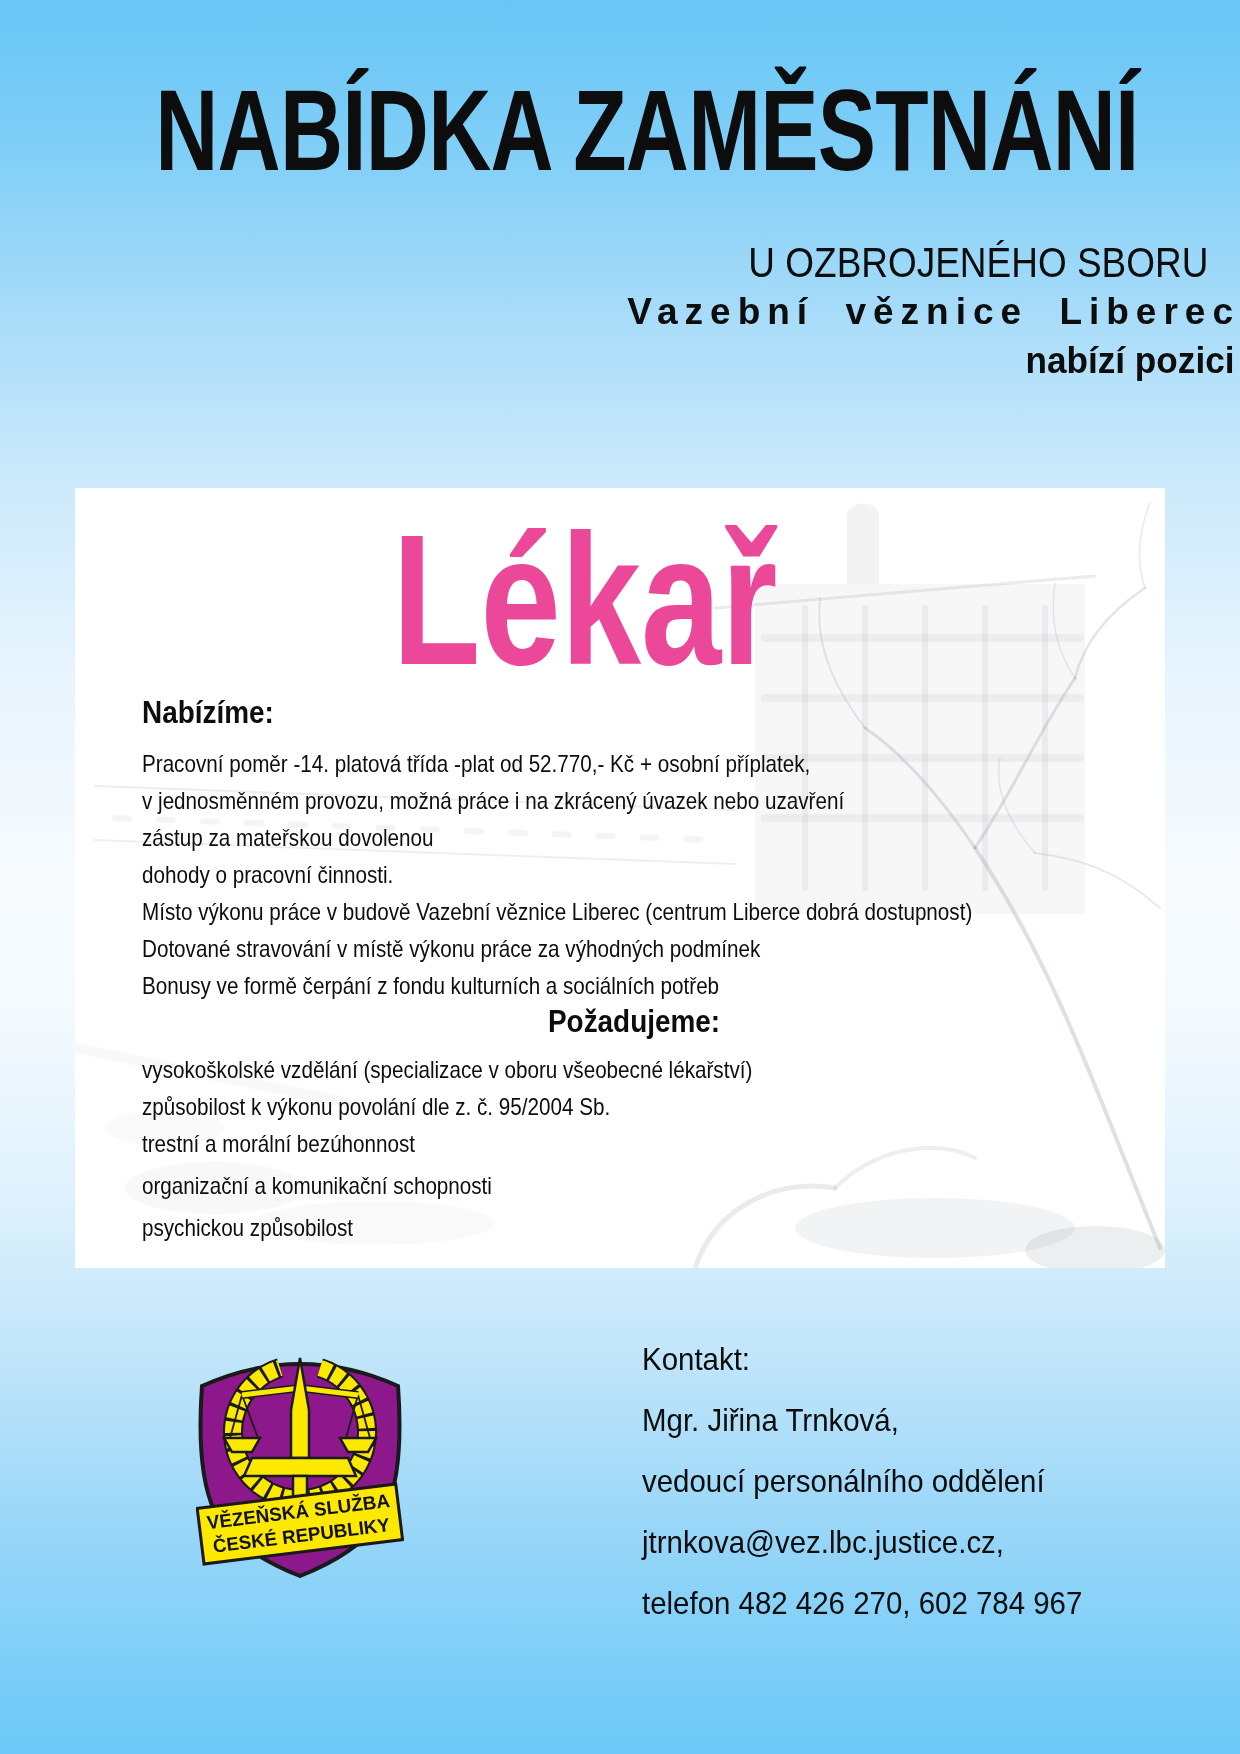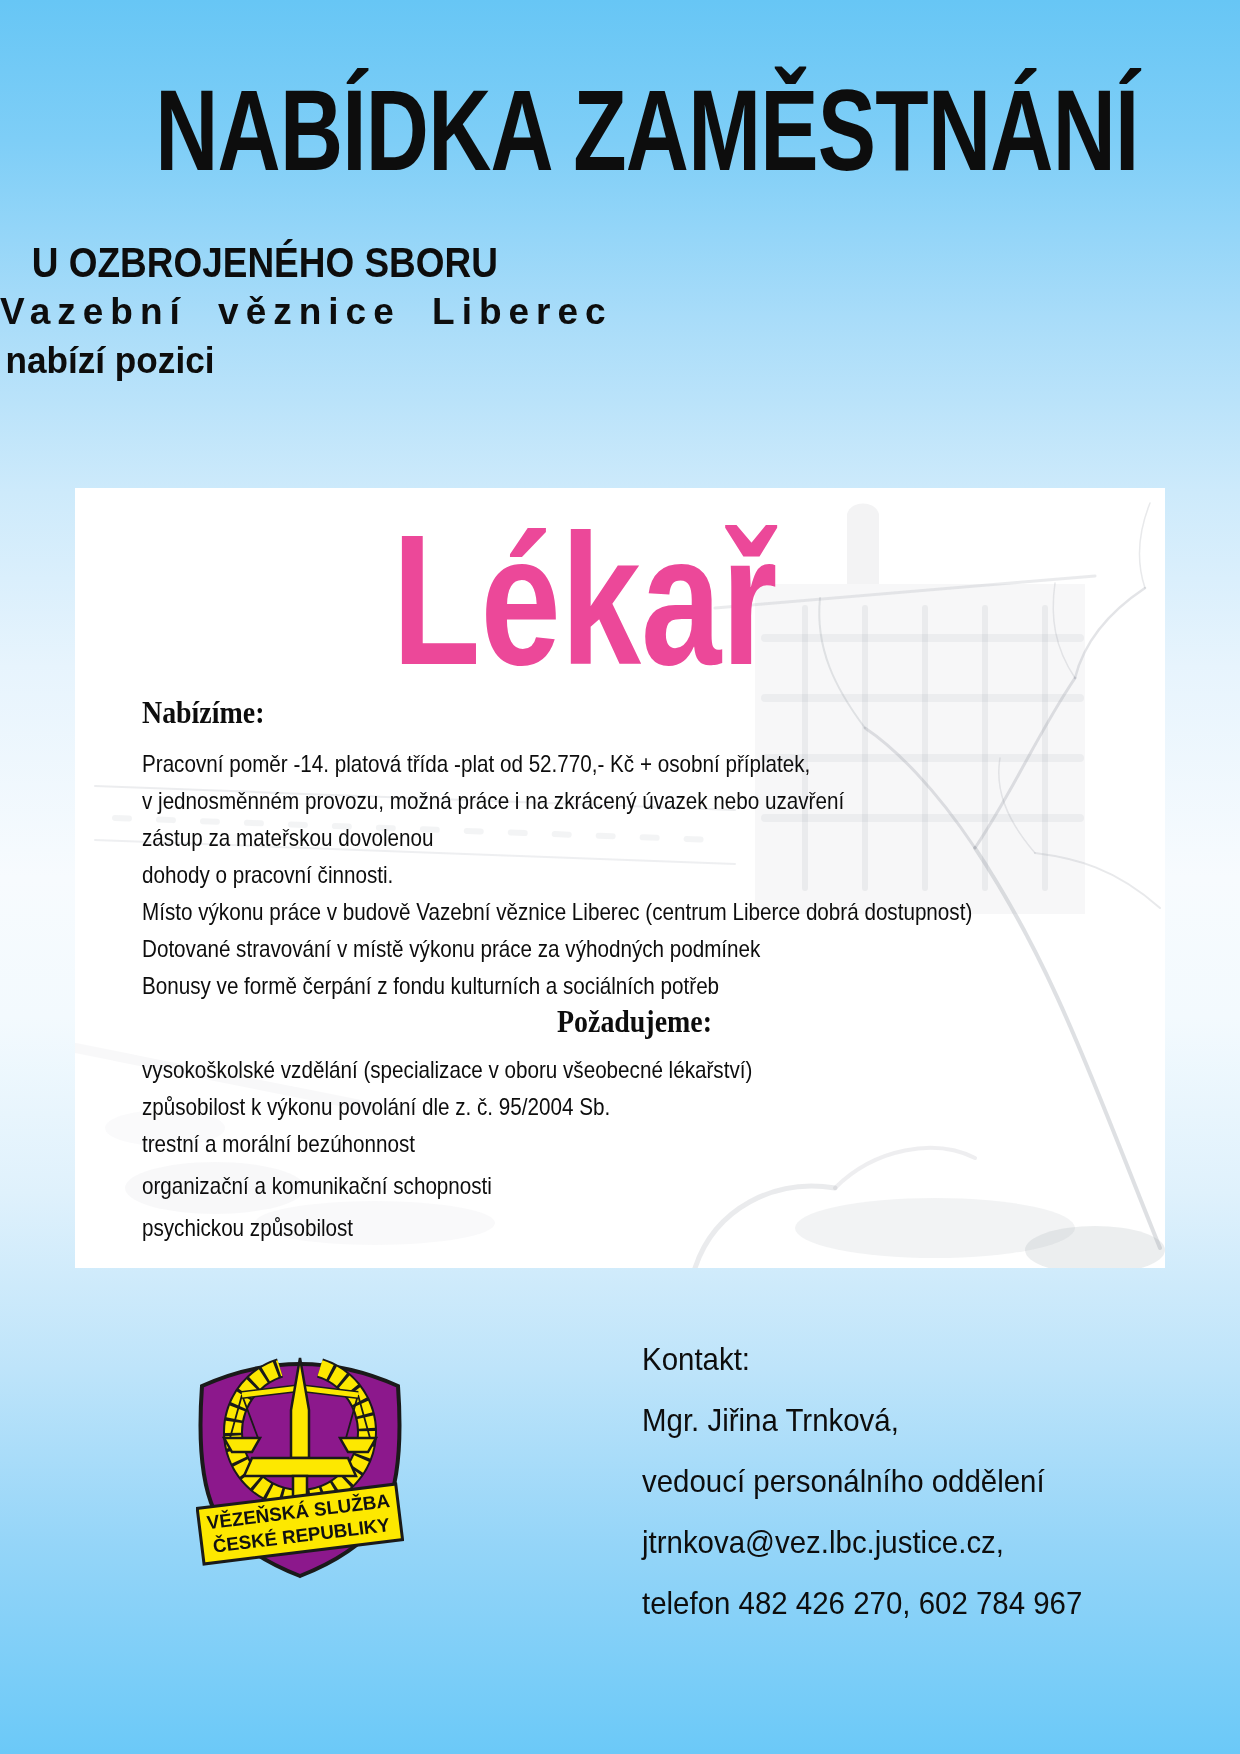--- a/index.html
+++ b/index.html
@@ -7,38 +7,38 @@
     position:relative;
     width:1240px;height:1754px;
     overflow:hidden;
     background:linear-gradient(180deg,
       #67C6F5 0%, #7ECEF7 8%, #A8DCF9 18%, #CDEAFB 28%,
       #E7F4FD 38%, #F7FBFE 50%, #F3FAFE 58%, #DFF1FC 68%,
       #BEE4FA 78%, #95D5F8 88%, #6BC9F8 100%);
     font-family:"Liberation Sans","DejaVu Sans",sans-serif;
     color:#0d0d0d;
   }
-  .center-line{position:absolute;left:0;width:100%;text-align:left;white-space:nowrap;}
+  .center-line{position:absolute;left:0;width:100%;text-align:right;white-space:nowrap;}
   .cx{display:inline-block;white-space:nowrap;}
   .title{top:70px;font-size:115px;font-weight:bold;line-height:120px;letter-spacing:-1px;}
   .title .cx{transform:scaleX(.76);transform-origin:50% 50%;}
-  .sub1{top:240px;font-size:42px;font-weight:bold;line-height:46px;}
+  .sub1{top:240px;font-size:42px;font-weight:normal;line-height:46px;}
   .sub1 .cx{transform:scaleX(.88);transform-origin:50% 50%;}
   .sub2{top:291px;font-size:37px;font-weight:bold;line-height:42px;letter-spacing:7px;word-spacing:14px;}
   .sub3{top:340px;font-size:37px;font-weight:bold;line-height:42px;}
   .sub3 .cx{transform:scaleX(.95);transform-origin:50% 50%;}
 
   .panel{position:absolute;left:75px;top:488px;width:1090px;height:780px;background:#ffffff;overflow:hidden;}
   .photo{position:absolute;left:0;top:0;z-index:1;filter:blur(.5px);}
   .lekar{position:absolute;z-index:2;left:0;right:70px;top:20px;text-align:center;
          font-size:185px;font-weight:bold;line-height:185px;color:#ec4899;white-space:nowrap;}
   .lekar .cx{transform:scaleX(.78);transform-origin:50% 50%;}
 
   .content{position:absolute;z-index:2;left:67px;top:207px;right:20px;}
-  .content h2{margin:0 0 14px 0;font-size:31px;font-weight:bold;line-height:36px;white-space:nowrap;font-family:Liberation Serif, serif;}
+  .content h2{margin:0 0 14px 0;font-size:31px;font-weight:bold;line-height:36px;white-space:nowrap;}
   .content h2 .cx{transform:scaleX(.9);transform-origin:0 50%;}
   .content h2.req{margin-top:0;margin-bottom:11px;text-align:center;}
   .bodyline{font-size:24px;line-height:37px;white-space:nowrap;}
   .bodyline .cx{transform:scaleX(.86);transform-origin:0 50%;}
   .bodyline.gap{margin-top:5px;}
 
   .contact{position:absolute;z-index:2;left:642px;top:1316px;margin-top:24px;}
   .contact div{font-size:32px;line-height:38px;margin-bottom:23px;white-space:nowrap;}
   .contact div .cx{transform:scaleX(.92);transform-origin:0 50%;}
 

